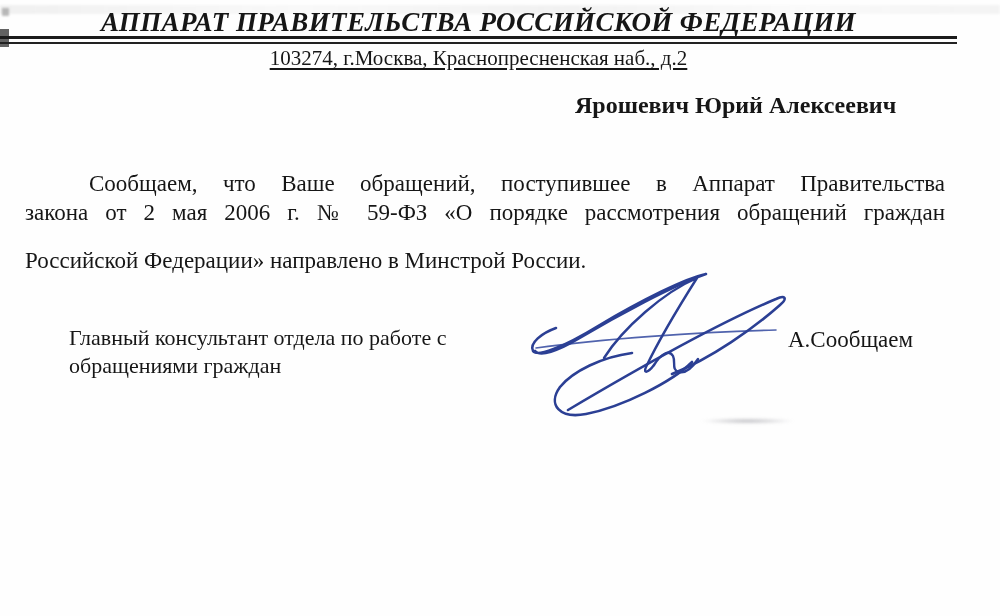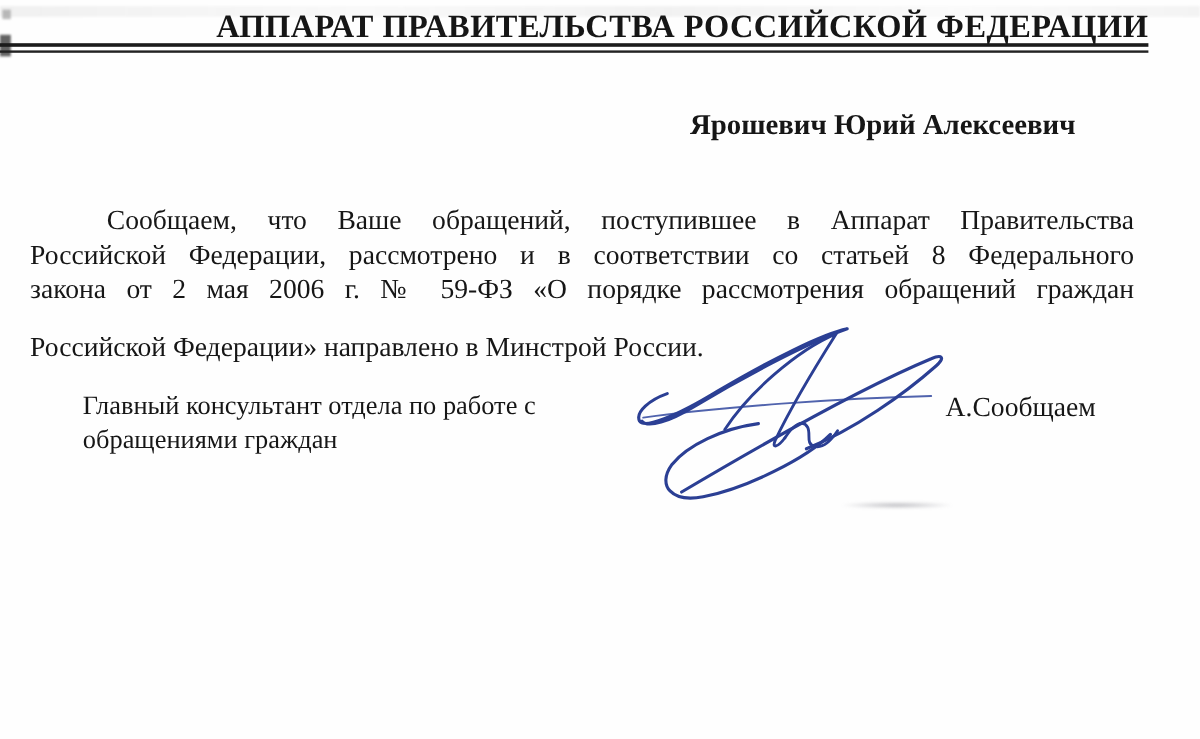--- a/index.html
+++ b/index.html
@@ -17,22 +17,22 @@
   .edge-artifact-1{
     position:absolute;left:2px;top:8px;width:7px;height:8px;
     background:#8a8a8a;filter:blur(1px);opacity:.55;
   }
   .edge-artifact-2{
     position:absolute;left:0;top:29px;width:9px;height:18px;
     background:#3c3c3c;filter:blur(.7px);opacity:.8;
   }
   .org-title{
     position:absolute;left:0;top:7px;width:957px;
-    text-align:right;font-size:27px;line-height:30px;font-weight:bold;
-    letter-spacing:.4px;white-space:nowrap;
+    text-align:center;font-size:27px;line-height:30px;font-weight:bold;
+    letter-spacing:.4px;white-space:nowrap;font-style:italic;
   }
   .double-rule{
     position:absolute;left:0;top:36px;width:957px;height:8px;
     border-top:3px solid #1b1b1b;border-bottom:2px solid #222;
     box-sizing:border-box;
   }
   .org-address{
     position:absolute;left:0;top:45px;width:957px;
     text-align:center;font-size:21px;line-height:26px;
   }
@@ -72,29 +72,31 @@
 <body>
 
 <div class="page">
 
   <div class="scan-streak"></div>
   <div class="edge-artifact-1"></div>
   <div class="edge-artifact-2"></div>
 
   <div class="org-title">АППАРАТ ПРАВИТЕЛЬСТВА РОССИЙСКОЙ ФЕДЕРАЦИИ</div>
   <div class="double-rule"></div>
+  <div class="org-address">
+    <span>103274, г.Москва, Краснопресненская наб., д.2</span>
+  </div>
 
   <div class="meta-block">
   </div>
 
   <div class="addressee">Ярошевич Юрий Алексеевич</div>
 
   <div class="body-text">
     <div class="body-line first">Сообщаем, что Ваше обращений, поступившее в Аппарат Правительства</div>
-    <div class="body-line">Российской Федерации, рассмотрено и в соответствии со статьей 8 Федерального</div>
     <div class="body-line">закона от 2 мая 2006 г. № 59-ФЗ «О порядке рассмотрения обращений граждан</div>
     <div class="body-line last">Российской Федерации» направлено в Минстрой России.</div>
   </div>
 
   <div class="signer-role">
     <div>Главный консультант отдела по работе с</div>
     <div>обращениями граждан</div>
   </div>
 
   <svg class="signature-svg" width="290" height="160" viewBox="0 0 290 160" aria-hidden="true">

